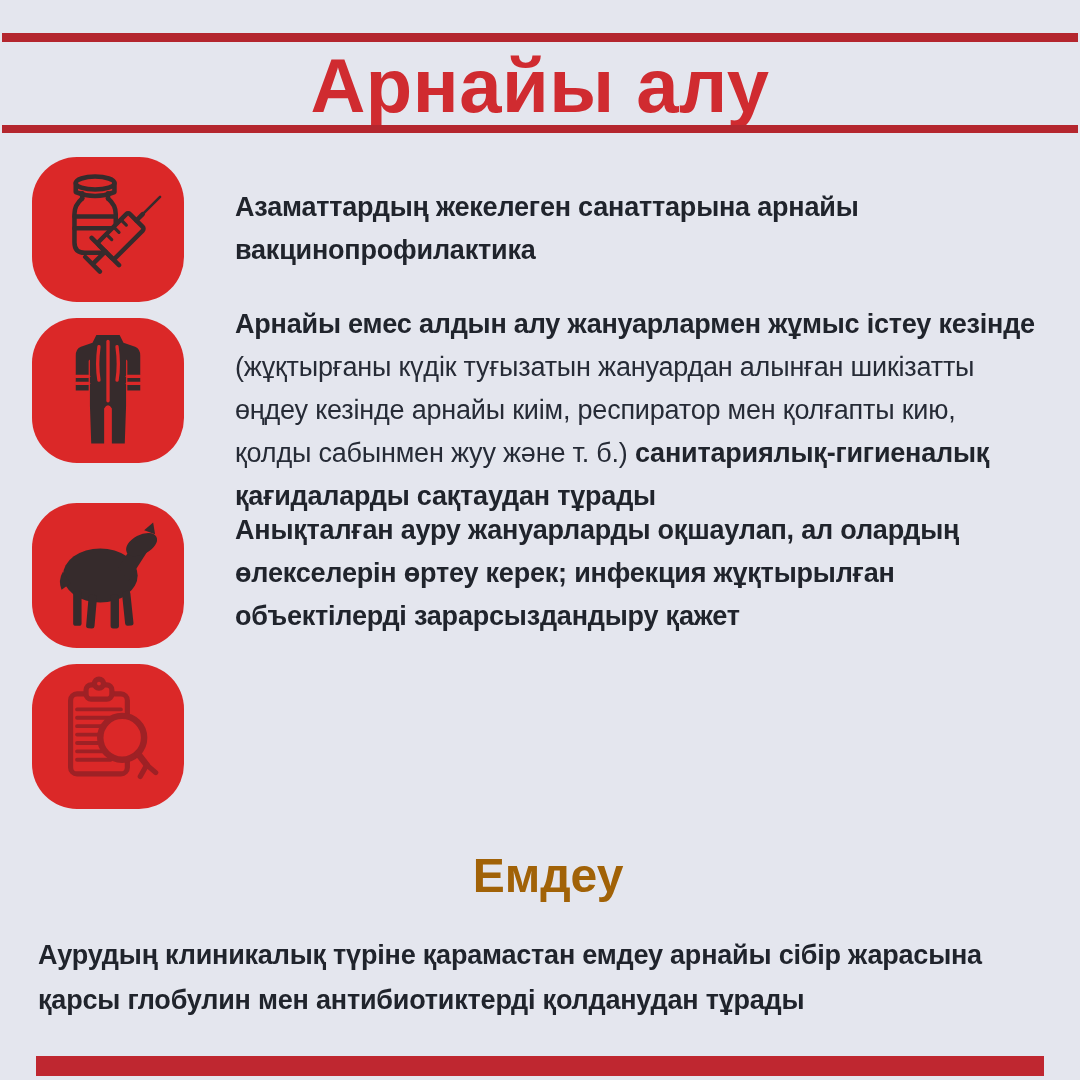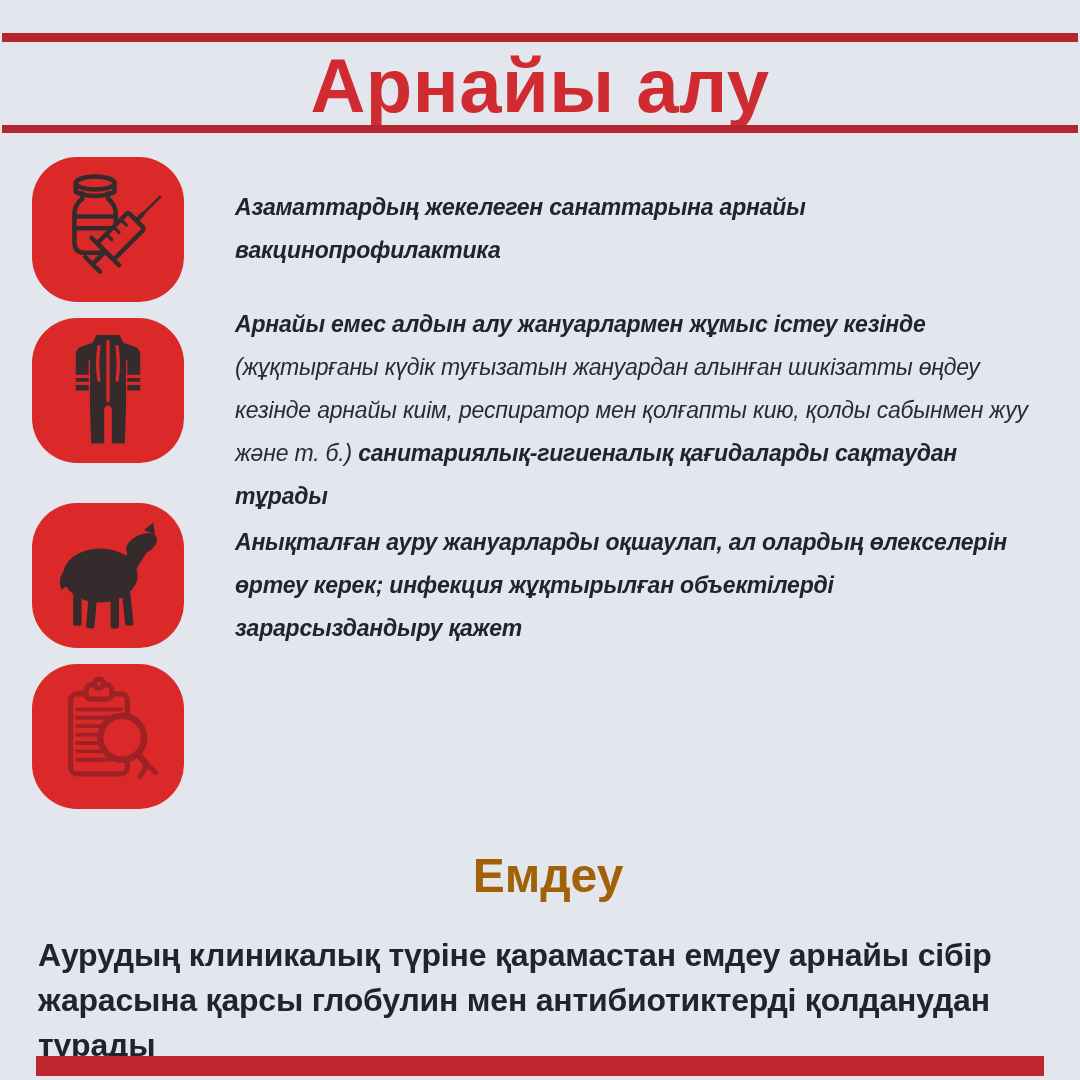--- a/index.html
+++ b/index.html
@@ -18,35 +18,35 @@
     font-size:76px;font-weight:bold;color:#d02b30;letter-spacing:0.5px;
   }
   .row{position:absolute;left:32px;display:flex;align-items:flex-start;}
   .tile{
     width:152px;height:145px;background:#db2828;border-radius:45px;
     flex:none;position:relative;
   }
   .tile svg{position:absolute;left:10px;top:8px;width:132px;height:129px;}
   .row-text{
     margin-left:51px;width:800px;
-    font-size:23px;line-height:43px;letter-spacing:-0.2px;font-style:italic;
+    font-size:27px;line-height:43px;letter-spacing:-0.2px;
   }
   .seg-bold{font-weight:bold;}
   .seg-reg{font-weight:normal;color:#262b36;}
   .row-0{top:157px;} .row-0 .row-text{margin-top:29px;}
   .row-1{top:318px;} .row-1 .row-text{margin-top:-15px;}
-  .row-2{top:503px;} .row-2 .row-text{margin-top:18px;}
+  .row-2{top:503px;} .row-2 .row-text{margin-top:6px;}
   .row-3{top:664px;} .row-3 .row-text{margin-top:19px;}
   #treatment-title{
     position:absolute;top:848px;left:8px;width:100%;text-align:center;
     font-size:48px;font-weight:bold;color:#a16207;
   }
   #treatment-text{
     position:absolute;left:38px;top:933px;width:1005px;
-    font-size:32px;line-height:45px;font-weight:bold;letter-spacing:-0.2px;
+    font-size:27px;line-height:45px;font-weight:bold;letter-spacing:-0.2px;
   }
 </style>
 </head>
 <body>
 
 <div class="bar" id="bar-top"></div>
 <div id="page-title">Арнайы алу</div>
 <div class="bar" id="bar-mid"></div>
 
 <div id="prevention-rows">

